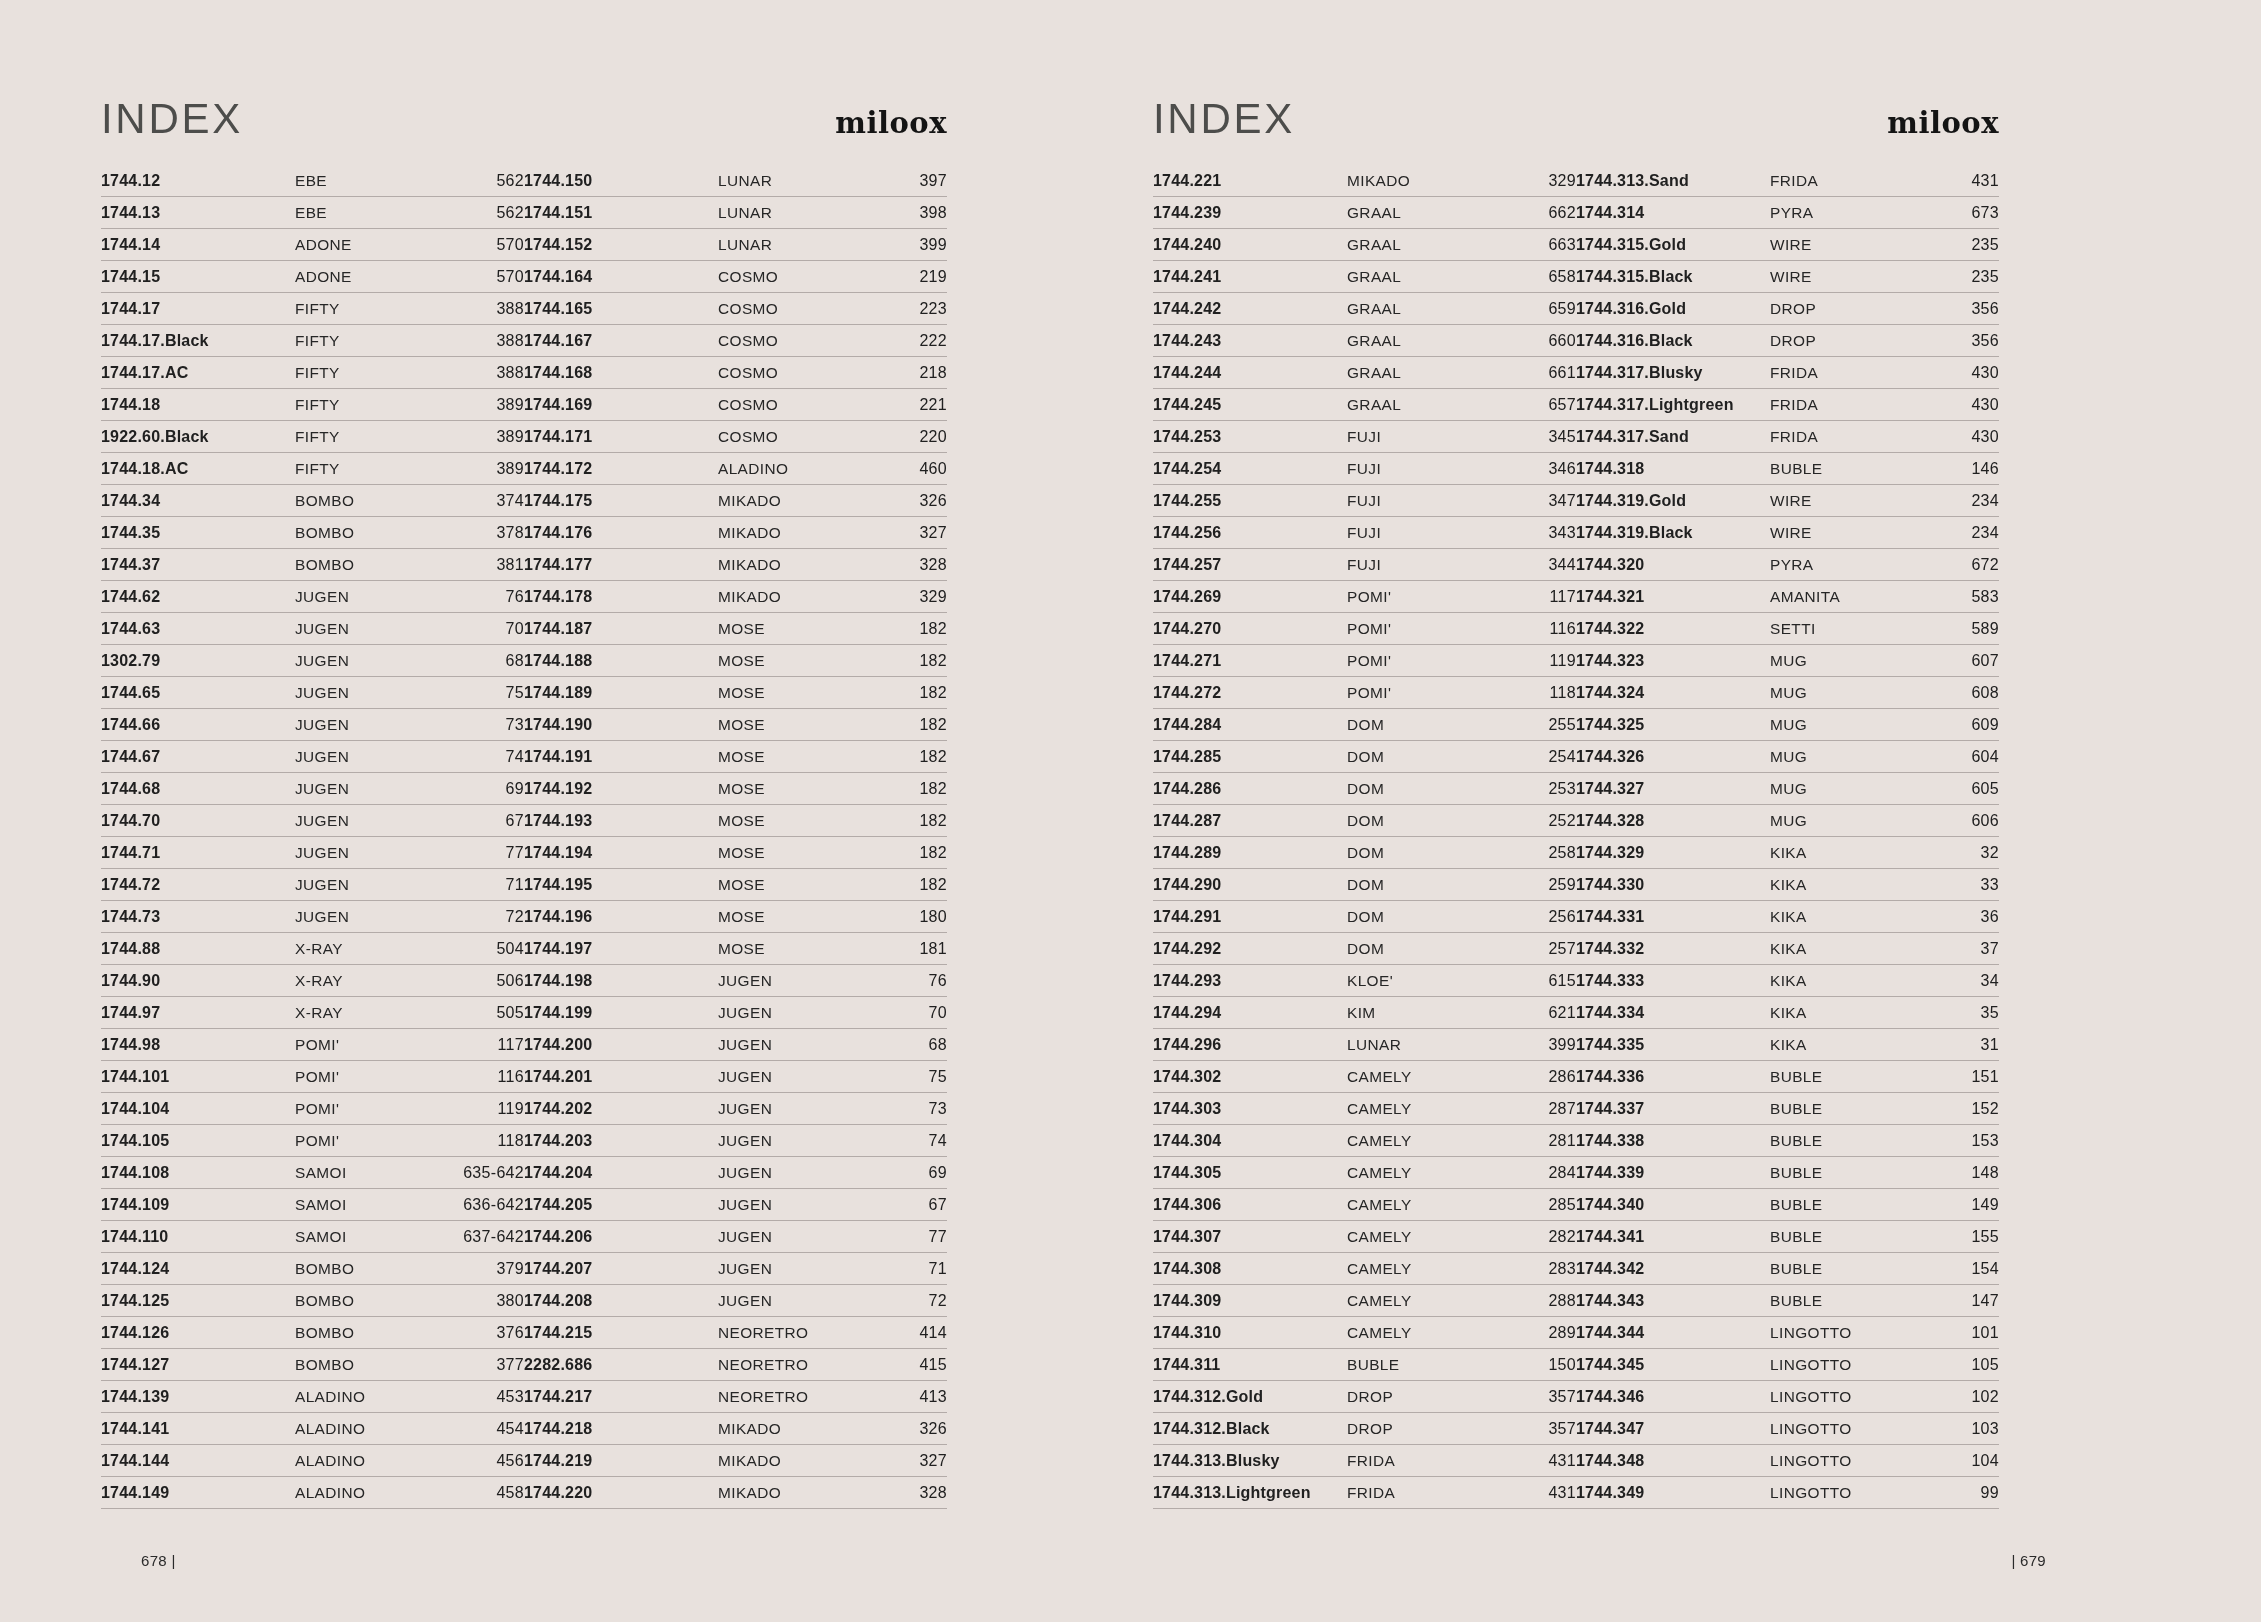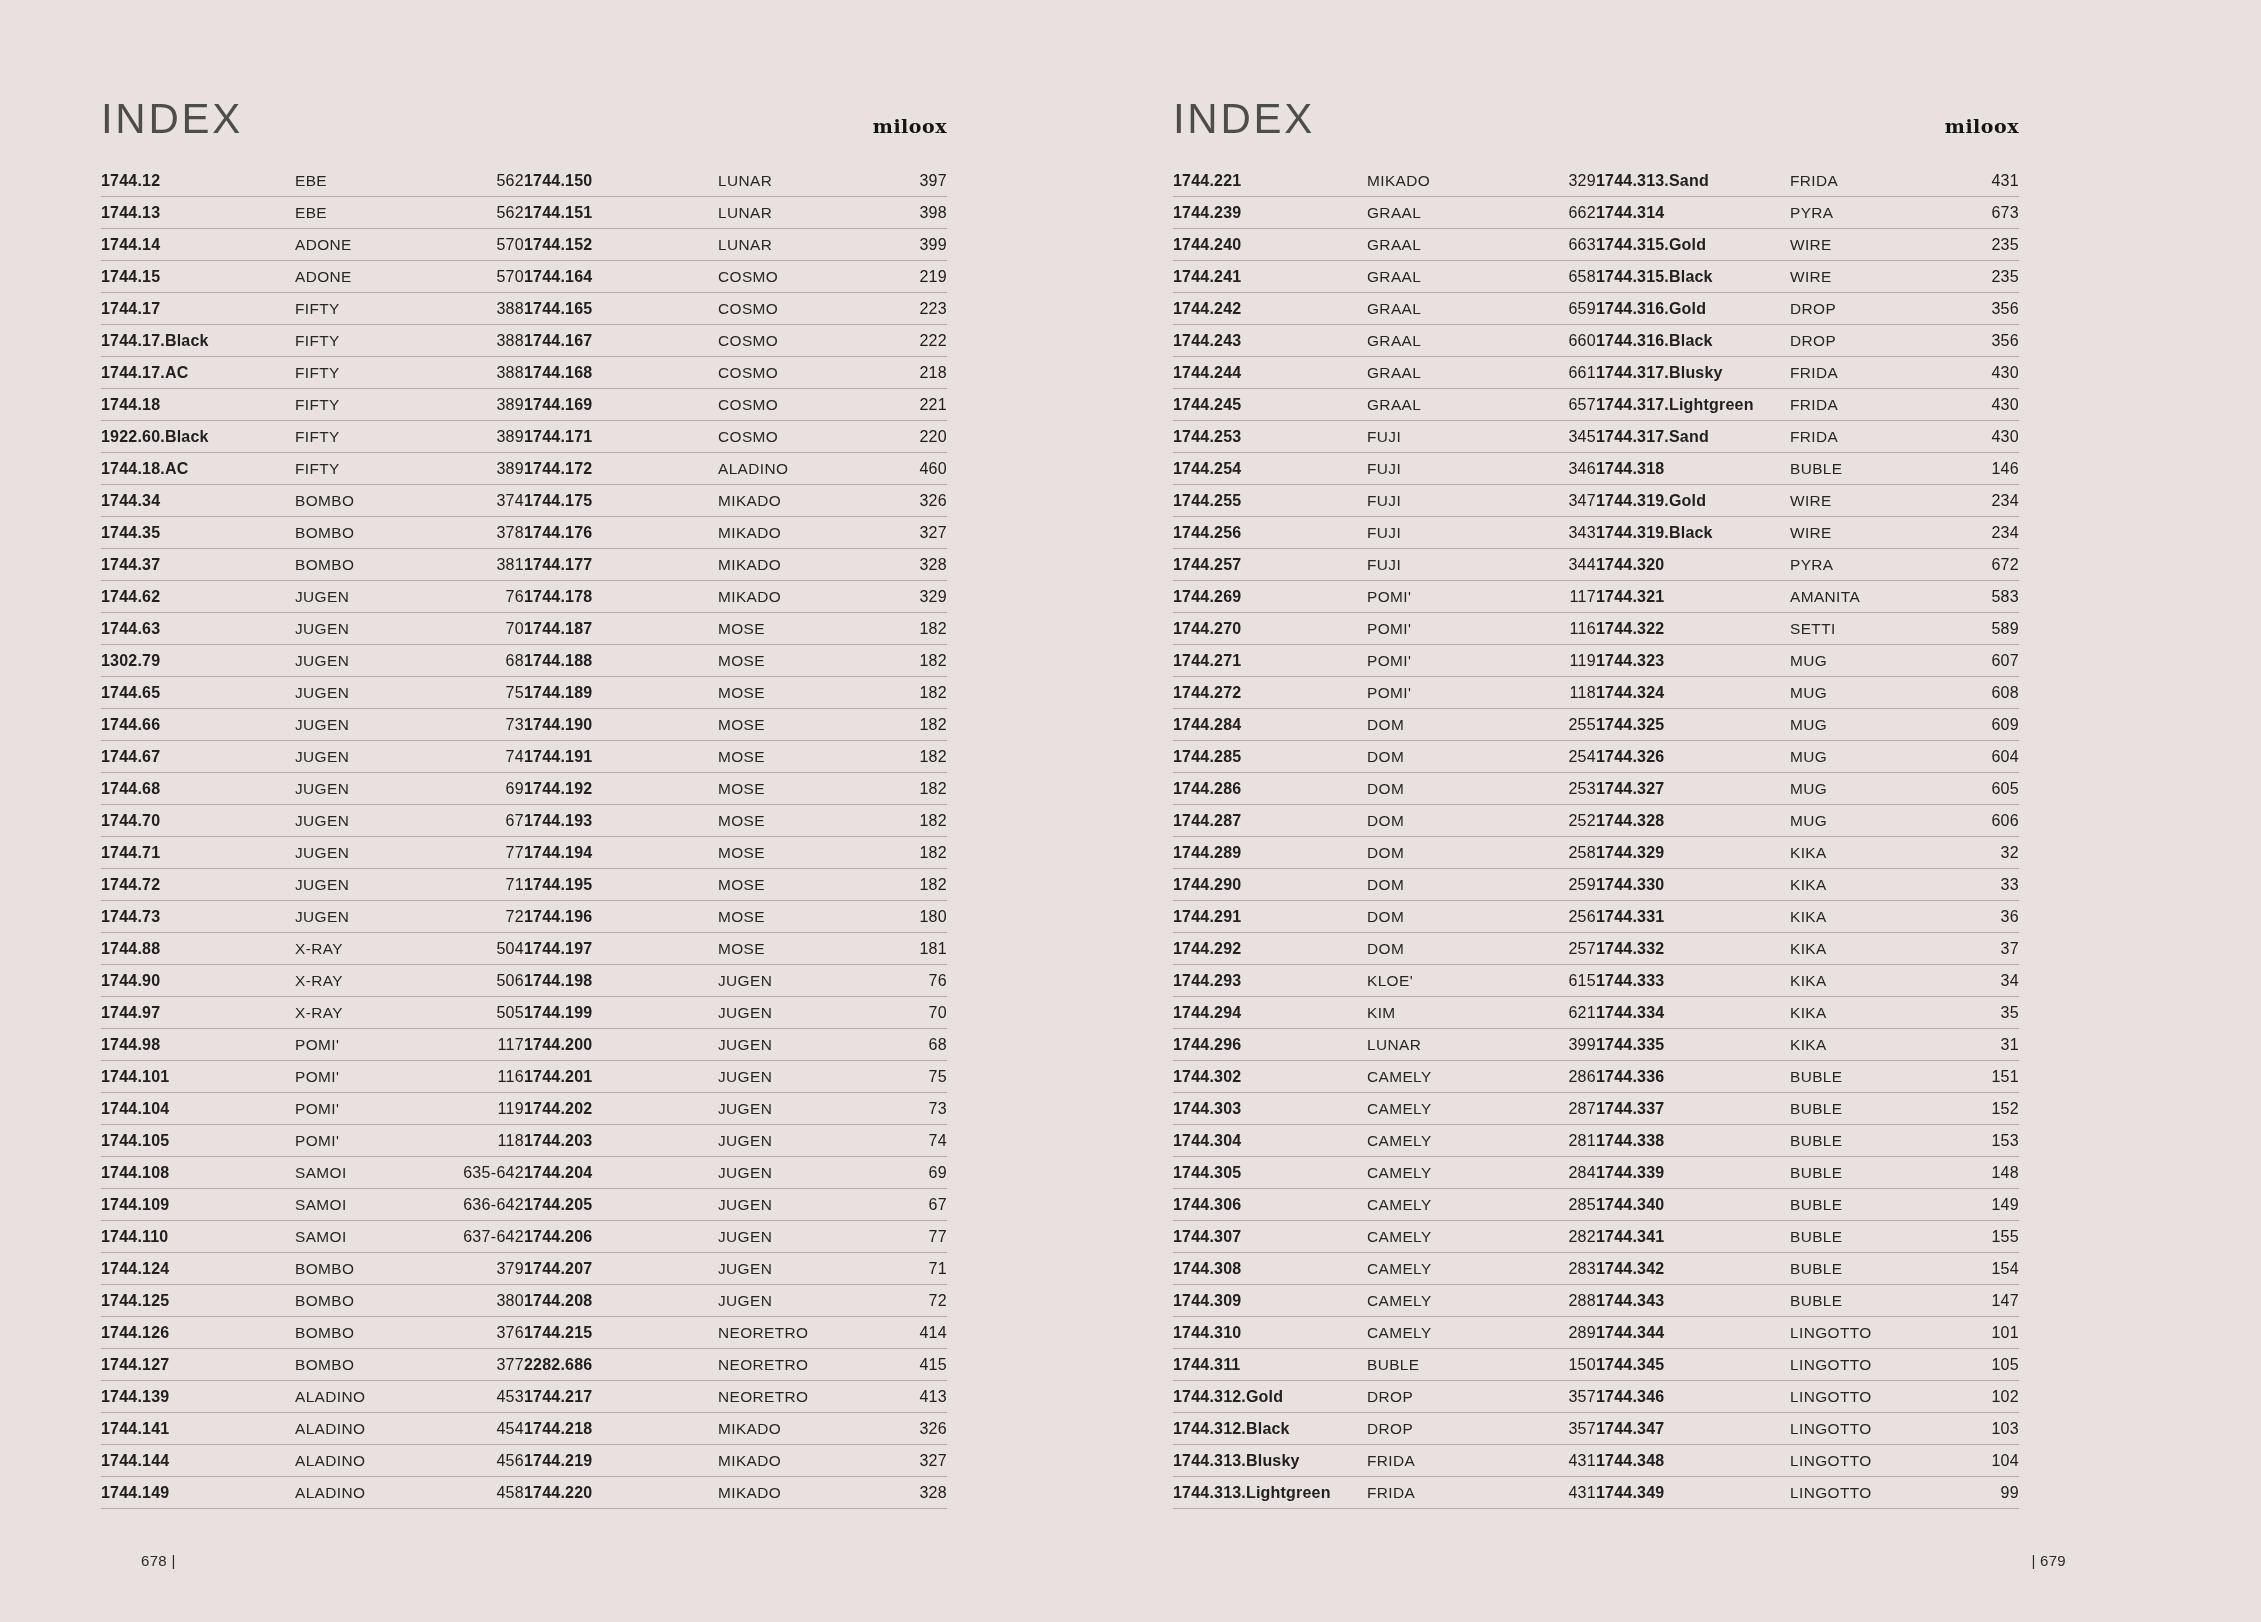--- a/index.html
+++ b/index.html
@@ -3,35 +3,35 @@
 <meta charset="utf-8">
 <style>
   * { margin:0; padding:0; box-sizing:border-box; }
   html,body { width:2262px; height:1623px; }
   body {
     background:#e8e1dd;
     font-family:"Liberation Sans", sans-serif;
     color:#202020;
     overflow:hidden;
   }
-  .spread { display:flex; width:1936px; height:1623px;gap:20px; }
+  .spread { display:flex; width:1936px; height:1623px; }
   .page { width:1131px; height:100%; position:relative; }
   .page-left  { padding:0 104px 0 101px; }
   .page-right { padding:0 109px 0 102px; }
   .page-header {
     display:flex; justify-content:space-between; align-items:baseline;
     margin-top:98px; height:47px;
   }
   .index-title {
     font-size:42px; font-weight:400; letter-spacing:2.7px;
     color:#4d4d4b; line-height:1;
   }
   .brand {
     font-family:"DejaVu Serif", serif; font-weight:700;
-    font-size:19px; letter-spacing:0.5px; color:#141414; line-height:1;
+    font-size:29px; letter-spacing:0.5px; color:#141414; line-height:1;
   }
   .columns { display:flex; justify-content:space-between; margin-top:20px; }
   .col { width:423px; }
   .row {
     display:flex; align-items:center; height:32px;
     border-bottom:0.9px solid #b3aba8;
     font-size:16px; line-height:1;
   }
   .code  { width:194px; font-weight:700; letter-spacing:0.2px; white-space:nowrap; }
   .pname { flex:1; letter-spacing:0.4px; font-size:15.4px; color:#262626; white-space:nowrap; }

